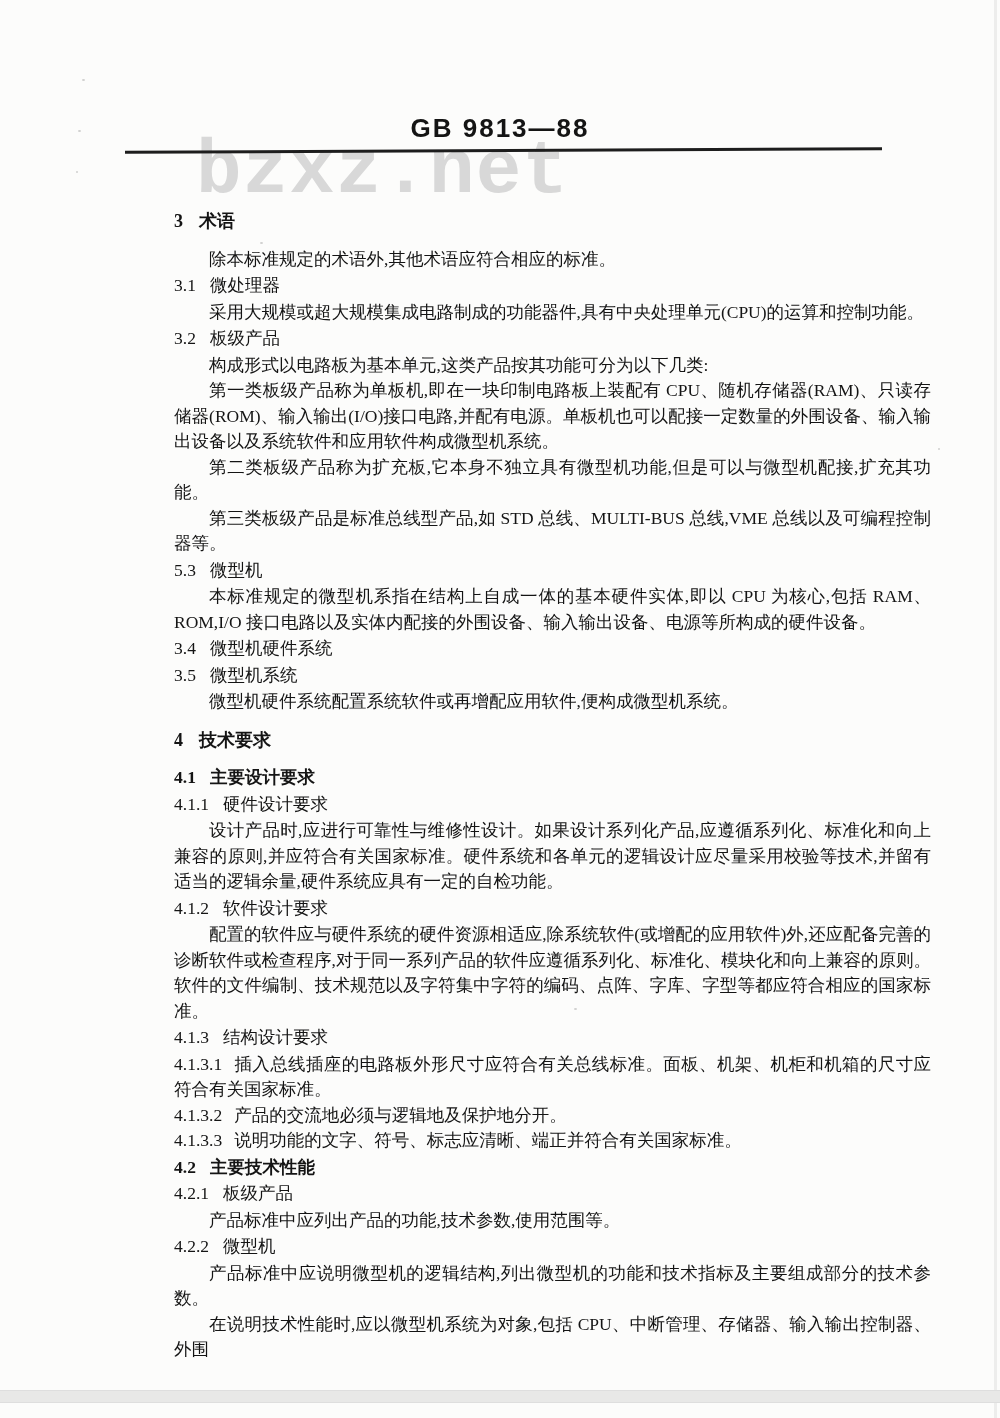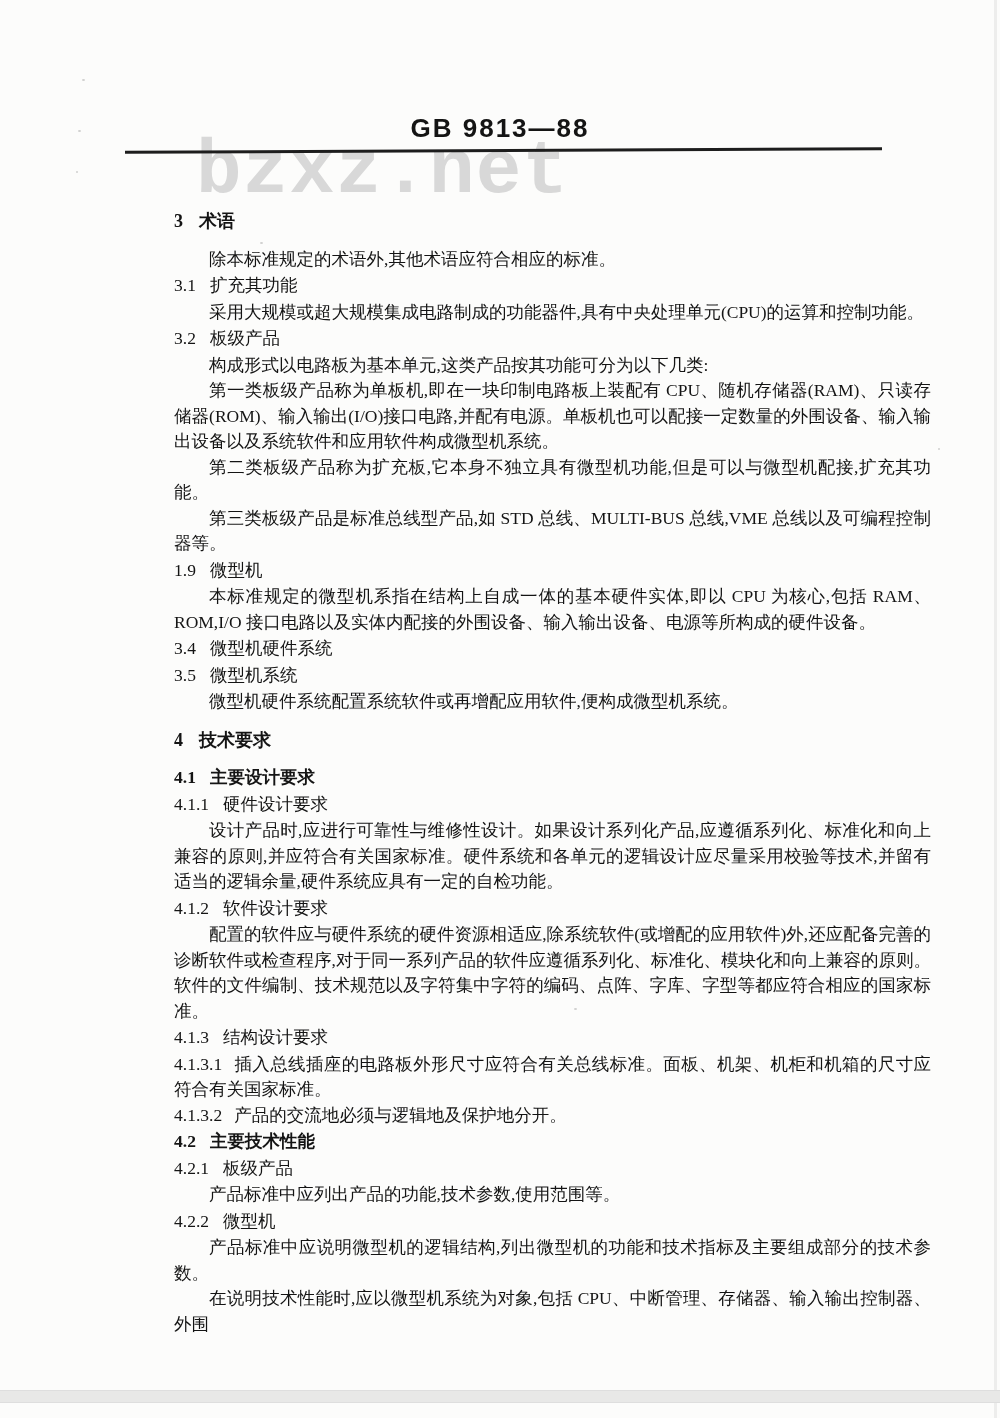--- a/index.html
+++ b/index.html
@@ -73,41 +73,42 @@
 <body>
 
 <div class="page">
   <div class="watermark">bzxz.net</div>
   <div class="std-code">GB 9813—88</div>
   <div class="header-rule"></div>
 
   <main class="content">
       <div class="blk h1"><span class="num">3</span><span>术语</span></div>
       <div class="blk p">除本标准规定的术语外,其他术语应符合相应的标准。</div>
-      <div class="blk h2"><span class="num">3.1</span><span>扩充其功能</span></div>
+      <div class="blk h2"><span class="num">3.1</span><span>微处理器</span></div>
       <div class="blk p">采用大规模或超大规模集成电路制成的功能器件,具有中央处理单元(CPU)的运算和控制功能。</div>
       <div class="blk h2"><span class="num">3.2</span><span>板级产品</span></div>
       <div class="blk p">构成形式以电路板为基本单元,这类产品按其功能可分为以下几类:</div>
       <div class="blk p">第一类板级产品称为单板机,即在一块印制电路板上装配有 CPU、随机存储器(RAM)、只读存储器(ROM)、输入输出(I/O)接口电路,并配有电源。单板机也可以配接一定数量的外围设备、输入输出设备以及系统软件和应用软件构成微型机系统。</div>
       <div class="blk p">第二类板级产品称为扩充板,它本身不独立具有微型机功能,但是可以与微型机配接,扩充其功能。</div>
       <div class="blk p">第三类板级产品是标准总线型产品,如 STD 总线、MULTI-BUS 总线,VME 总线以及可编程控制器等。</div>
-      <div class="blk h2"><span class="num">1.9</span><span>微型机</span></div>
+      <div class="blk h2"><span class="num">5.3</span><span>微型机</span></div>
       <div class="blk p">本标准规定的微型机系指在结构上自成一体的基本硬件实体,即以 CPU 为核心,包括 RAM、ROM,I/O 接口电路以及实体内配接的外围设备、输入输出设备、电源等所构成的硬件设备。</div>
       <div class="blk h2"><span class="num">3.4</span><span>微型机硬件系统</span></div>
       <div class="blk h2"><span class="num">3.5</span><span>微型机系统</span></div>
       <div class="blk p">微型机硬件系统配置系统软件或再增配应用软件,便构成微型机系统。</div>
       <div class="blk h1"><span class="num">4</span><span>技术要求</span></div>
       <div class="blk h2b"><span class="num">4.1</span><span>主要设计要求</span></div>
       <div class="blk h2"><span class="num">4.1.1</span><span>硬件设计要求</span></div>
       <div class="blk p">设计产品时,应进行可靠性与维修性设计。如果设计系列化产品,应遵循系列化、标准化和向上兼容的原则,并应符合有关国家标准。硬件系统和各单元的逻辑设计应尽量采用校验等技术,并留有适当的逻辑余量,硬件系统应具有一定的自检功能。</div>
       <div class="blk h2"><span class="num">4.1.2</span><span>软件设计要求</span></div>
       <div class="blk p">配置的软件应与硬件系统的硬件资源相适应,除系统软件(或增配的应用软件)外,还应配备完善的诊断软件或检查程序,对于同一系列产品的软件应遵循系列化、标准化、模块化和向上兼容的原则。软件的文件编制、技术规范以及字符集中字符的编码、点阵、字库、字型等都应符合相应的国家标准。</div>
       <div class="blk h2"><span class="num">4.1.3</span><span>结构设计要求</span></div>
       <div class="blk clause"><span class="num">4.1.3.1</span><span>插入总线插座的电路板外形尺寸应符合有关总线标准。面板、机架、机柜和机箱的尺寸应符合有关国家标准。</span></div>
       <div class="blk clause"><span class="num">4.1.3.2</span><span>产品的交流地必须与逻辑地及保护地分开。</span></div>
+      <div class="blk clause"><span class="num">4.1.3.3</span><span>说明功能的文字、符号、标志应清晰、端正并符合有关国家标准。</span></div>
       <div class="blk h2b"><span class="num">4.2</span><span>主要技术性能</span></div>
       <div class="blk h2"><span class="num">4.2.1</span><span>板级产品</span></div>
       <div class="blk p">产品标准中应列出产品的功能,技术参数,使用范围等。</div>
       <div class="blk h2"><span class="num">4.2.2</span><span>微型机</span></div>
       <div class="blk p">产品标准中应说明微型机的逻辑结构,列出微型机的功能和技术指标及主要组成部分的技术参数。</div>
       <div class="blk p">在说明技术性能时,应以微型机系统为对象,包括 CPU、中断管理、存储器、输入输出控制器、外围</div>
     </main>
 
   <span class="speck s1"></span>
   <span class="speck s2"></span>

